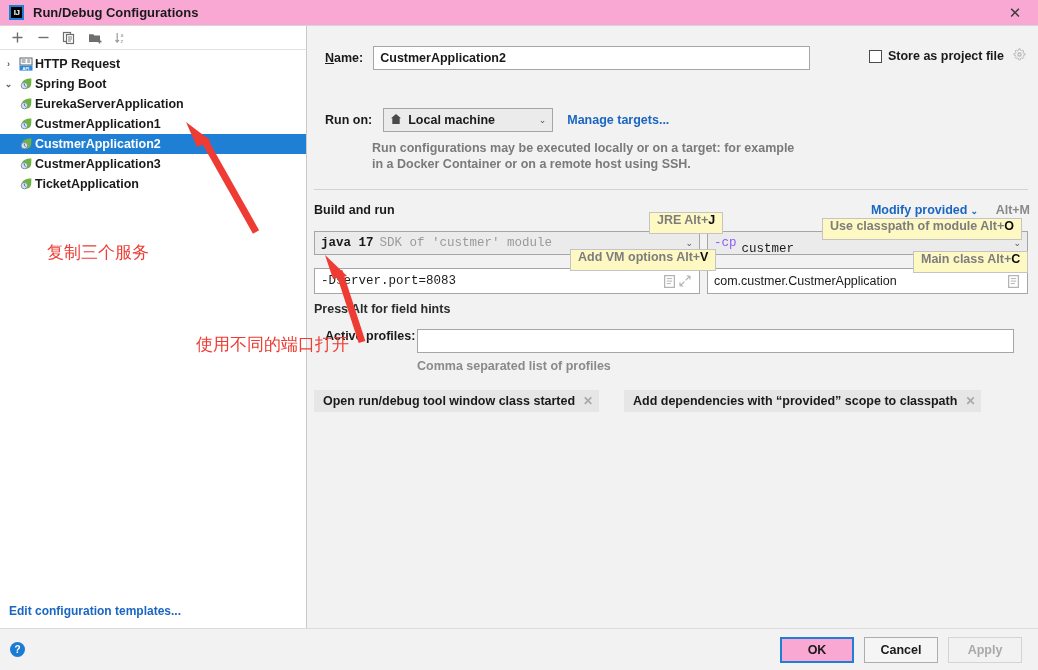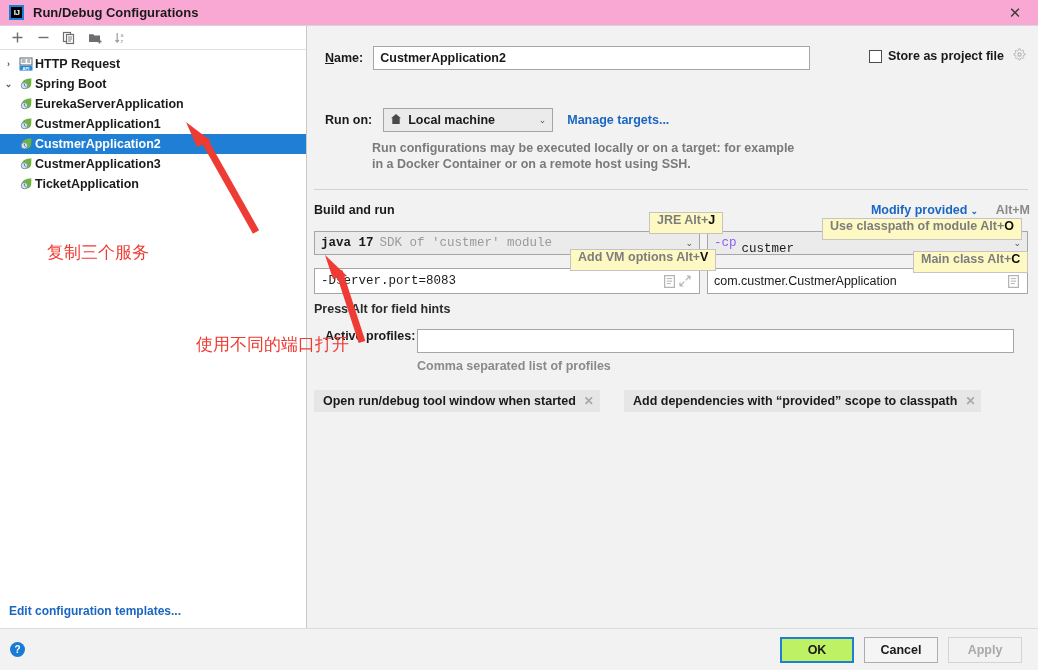--- a/index.html
+++ b/index.html
@@ -209,21 +209,21 @@
     background:#1a7bd4; color:#fff; font-size:10px; font-weight:bold;
     display:flex; align-items:center; justify-content:center; cursor:pointer;
   }
   #btn-group{ margin-left:auto; margin-right:16px; display:flex; gap:10px; }
   .dlg-btn{
     min-width:74px; height:26px; padding:0 14px;
     display:flex; align-items:center; justify-content:center;
     font-weight:bold; font-size:12.5px; cursor:pointer;
     background:#f5f5f5; border:1px solid #adadad; color:#1a1a1a;
   }
-  .dlg-btn.primary{ border:2px solid #1f7fd4; background:#bef264; }
+  .dlg-btn.primary{ border:2px solid #1f7fd4; background:#f9a8d4; }
   .dlg-btn.disabled{ color:#a9a9a9; border:1px solid #d4d4d4; background:#f2f2f2; cursor:default; }
 
   
   .annot{
     position:absolute; color:#ee3b33; font-size:17px;
     font-family:"Liberation Sans", sans-serif; white-space:nowrap;
   }
   #annot1{ left:47px; top:241px; }
   #annot2{ left:196px; top:333px; }
   #arrows{ position:absolute; left:0; top:0; width:1038px; height:670px; pointer-events:none; }
@@ -456,21 +456,21 @@
       <b>C</b>
   </div>
 
   <div id="ap-row">
     <span class="field-label">Active profiles:</span>
   </div>
   <input id="ap-input" type="text" value="" style="">
   <div id="ap-desc">Comma separated list of profiles</div>
 
   <div class="chip" id="chip1">
-    <span>Open run/debug tool window when started</span>
+    <span>Open run/debug tool window class started</span>
     <span class="x">✕</span>
   </div>
   <div class="chip" id="chip2">
     <span>Add dependencies with “provided” scope to classpath</span>
     <span class="x">✕</span>
   </div>
 </div>
 
 <div id="bottombar">
   <div id="help-btn">?</div>

